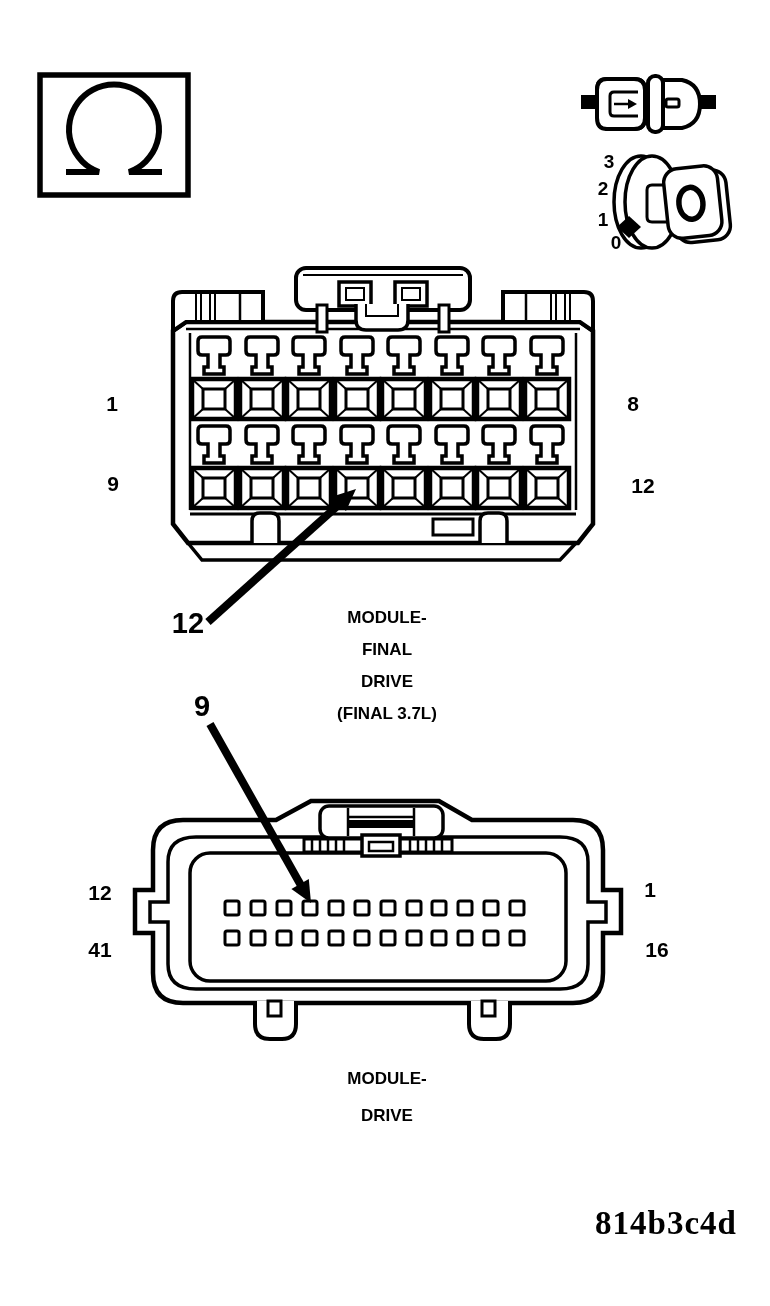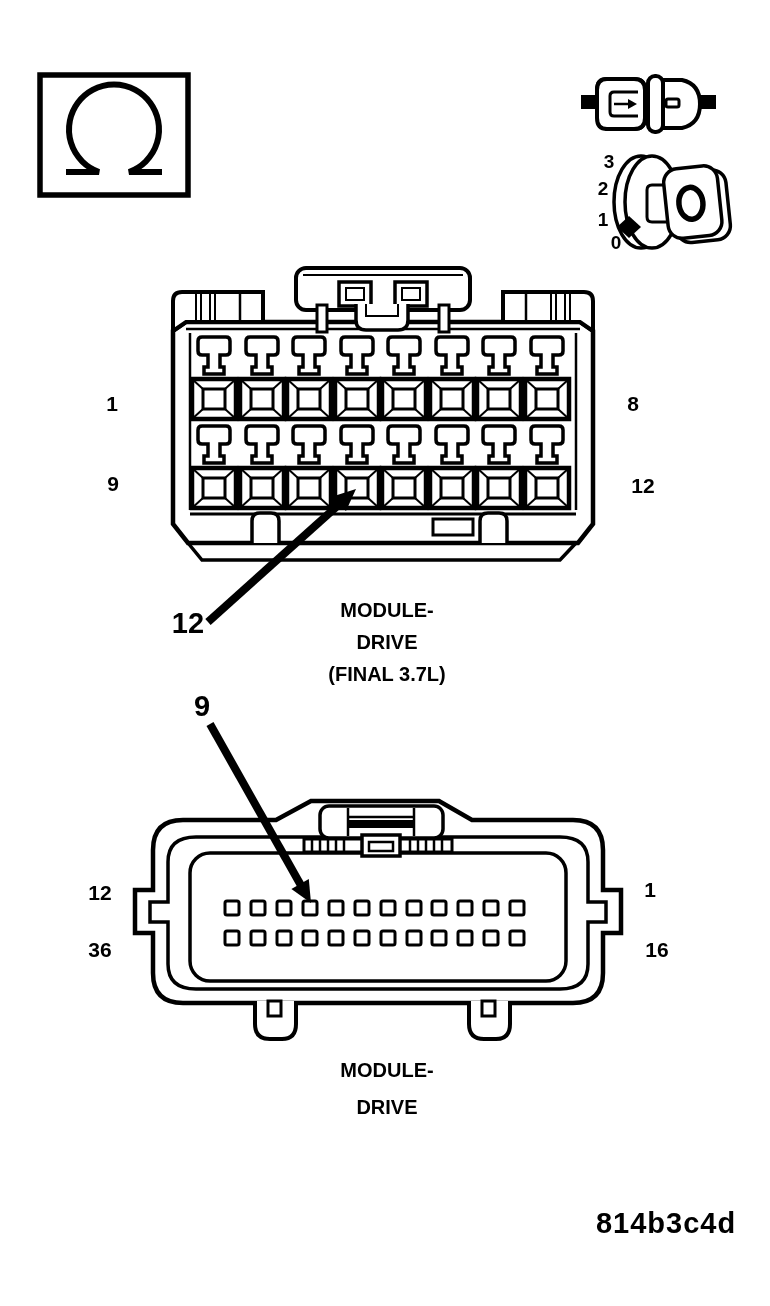--- a/index.html
+++ b/index.html
@@ -17,22 +17,22 @@
   .s6{stroke:#000;stroke-width:6;fill:none}
   .s8{stroke:#000;stroke-width:8;fill:none}
   .fw{fill:#fff}
   .fb{fill:#000;stroke:none}
   
   .abs{position:absolute;white-space:nowrap;}
   .ctr{transform:translate(-50%,-50%);}
   .lbl{font-size:21px;font-weight:bold;}
   .callout{font-size:29px;font-weight:bold;}
   .ign{font-size:19px;font-weight:bold;}
-  .figcode{font-size:29px;font-weight:bold;letter-spacing:1px;}
-  .modblock{position:absolute;transform:translateX(-50%);text-align:center;font-weight:bold;font-size:20px;}
+  .figcode{font-size:33px;font-weight:bold;letter-spacing:1px;font-family:Liberation Serif, serif;}
+  .modblock{position:absolute;transform:translateX(-50%);text-align:center;font-weight:bold;font-size:17px;margin-top:8px;}
   .modblock .line{display:block;}
   .lh32 .line{line-height:32px;}
   .lh37 .line{line-height:37px;}
 </style>
 </head>
 <body>
 
 <div id="stage">
 
   <svg id="art" width="770" height="1306" viewBox="0 0 770 1306">
@@ -215,25 +215,26 @@
 
   <div class="abs ctr lbl" style="left:112px;top:404px">1</div>
   <div class="abs ctr lbl" style="left:633px;top:404px">8</div>
   <div class="abs ctr lbl" style="left:113px;top:484px">9</div>
   <div class="abs ctr lbl" style="left:643px;top:486px">12</div>
   <div class="abs ctr callout" style="left:188px;top:623px">12</div>
 
   <div class="abs ctr callout" style="left:202px;top:706px">9</div>
   <div class="abs ctr lbl" style="left:100px;top:893px">12</div>
   <div class="abs ctr lbl" style="left:650px;top:890px">1</div>
-  <div class="abs ctr lbl" style="left:100px;top:950px">36</div>
+  <div class="abs ctr lbl" style="left:100px;top:950px">41</div>
   <div class="abs ctr lbl" style="left:657px;top:950px">16</div>
 
   <div class="modblock lh32" style="left:387px;top:594px">
     <span class="line">MODULE-</span>
+    <span class="line">FINAL</span>
     <span class="line">DRIVE</span>
     <span class="line">(FINAL 3.7L)</span>
   </div>
 
   <div class="modblock lh37" style="left:387px;top:1052px">
     <span class="line">MODULE-</span>
     <span class="line">DRIVE</span>
   </div>
 
   <div class="abs ctr figcode" style="left:666px;top:1223px">814b3c4d</div>

